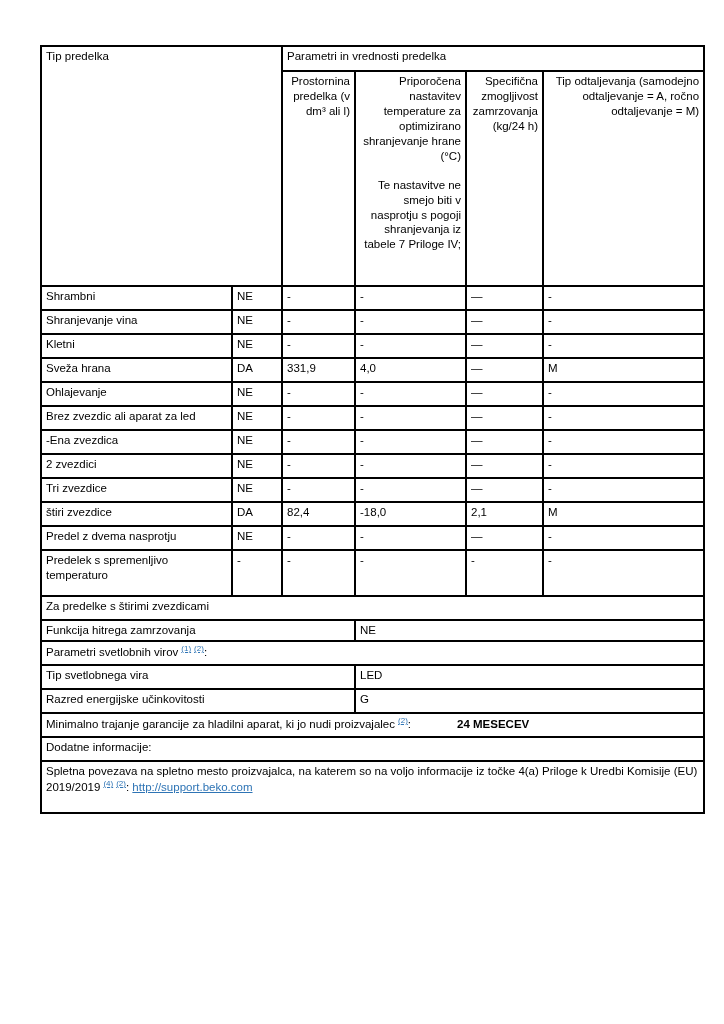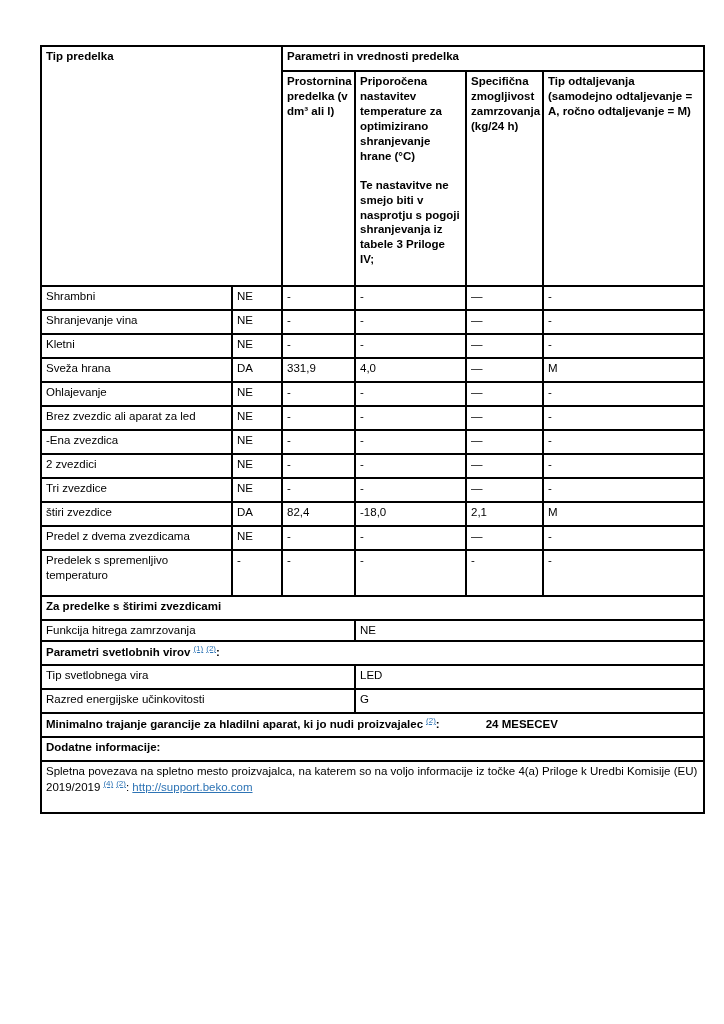--- a/index.html
+++ b/index.html
@@ -21,23 +21,23 @@
     table-layout: fixed;
     font-size: 11.5px;
     line-height: 1.3;
   }
   table.spec td {
     border: 2px solid #000000;
     padding: 2px 4px;
     vertical-align: top;
     overflow: hidden;
   }
-  .b { font-weight: 700; margin-top: 44px; }
+  .b { font-weight: 400; margin-top: 44px; }
   tr.h1 { height: 25px; }
-  tr.h2 { height: 215px; }
+  tr.h2 { height: 215px; text-align: right; }
   tr.dr { height: 24px; }
   tr.tall { height: 46px; border-radius: 17px; }
   tr.funk { height: 17px; }
   tr.web { height: 52px; border-radius: 16px; }
   .p2 { margin-top: 14px; }
   a.ref {
     color: #2E74B5;
     text-decoration: underline;
     font-size: 8px;
     vertical-align: super;
@@ -66,21 +66,21 @@
     </colgroup>
     <tbody>
       <tr class="h1">
         <td class="b" colspan="2" rowspan="2">Tip predelka</td>
         <td class="b" colspan="4">Parametri in vrednosti predelka</td>
       </tr>
       <tr class="h2">
         <td class="b">Prostornina predelka (v dm³ ali l)</td>
         <td class="b">
           <div>Priporočena nastavitev temperature za optimizirano shranjevanje hrane (°C)</div>
-          <div class="p2">Te nastavitve ne smejo biti v nasprotju s pogoji shranjevanja iz tabele 3 Priloge IV;</div>
+          <div class="p2">Te nastavitve ne smejo biti v nasprotju s pogoji shranjevanja iz tabele 7 Priloge IV;</div>
         </td>
         <td class="b">Specifična zmogljivost zamrzovanja (kg/24 h)</td>
         <td class="b">Tip odtaljevanja (samodejno odtaljevanje = A, ročno odtaljevanje = M)</td>
       </tr>
 
       <tr class="dr">
         <td>Shrambni</td>
         <td>NE</td>
         <td>-</td>
         <td>-</td>
@@ -153,21 +153,21 @@
       </tr>
       <tr class="dr">
         <td>štiri zvezdice</td>
         <td>DA</td>
         <td>82,4</td>
         <td>-18,0</td>
         <td>2,1</td>
         <td>M</td>
       </tr>
       <tr class="dr">
-        <td>Predel z dvema zvezdicama</td>
+        <td>Predel z dvema nasprotju</td>
         <td>NE</td>
         <td>-</td>
         <td>-</td>
         <td>—</td>
         <td>-</td>
       </tr>
       <tr class="tall">
         <td>Predelek s spremenljivo temperaturo</td>
         <td>-</td>
         <td>-</td>

